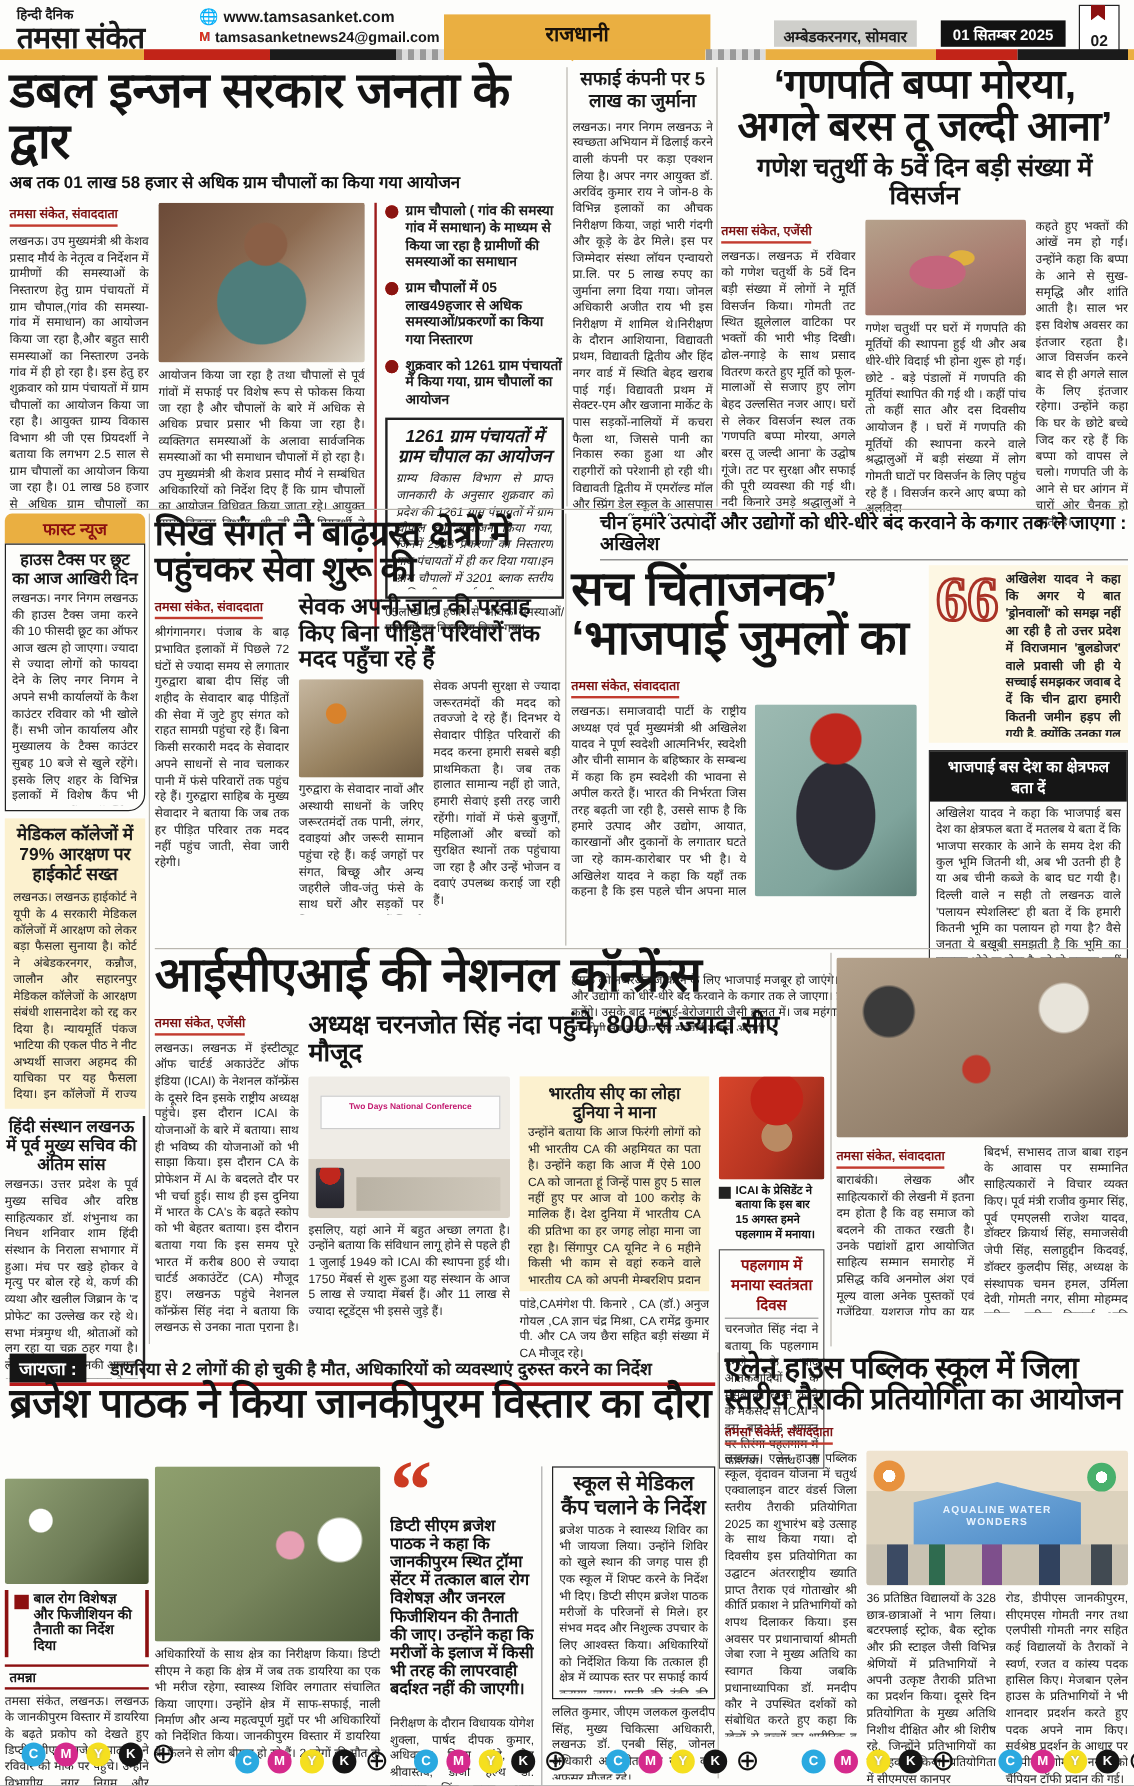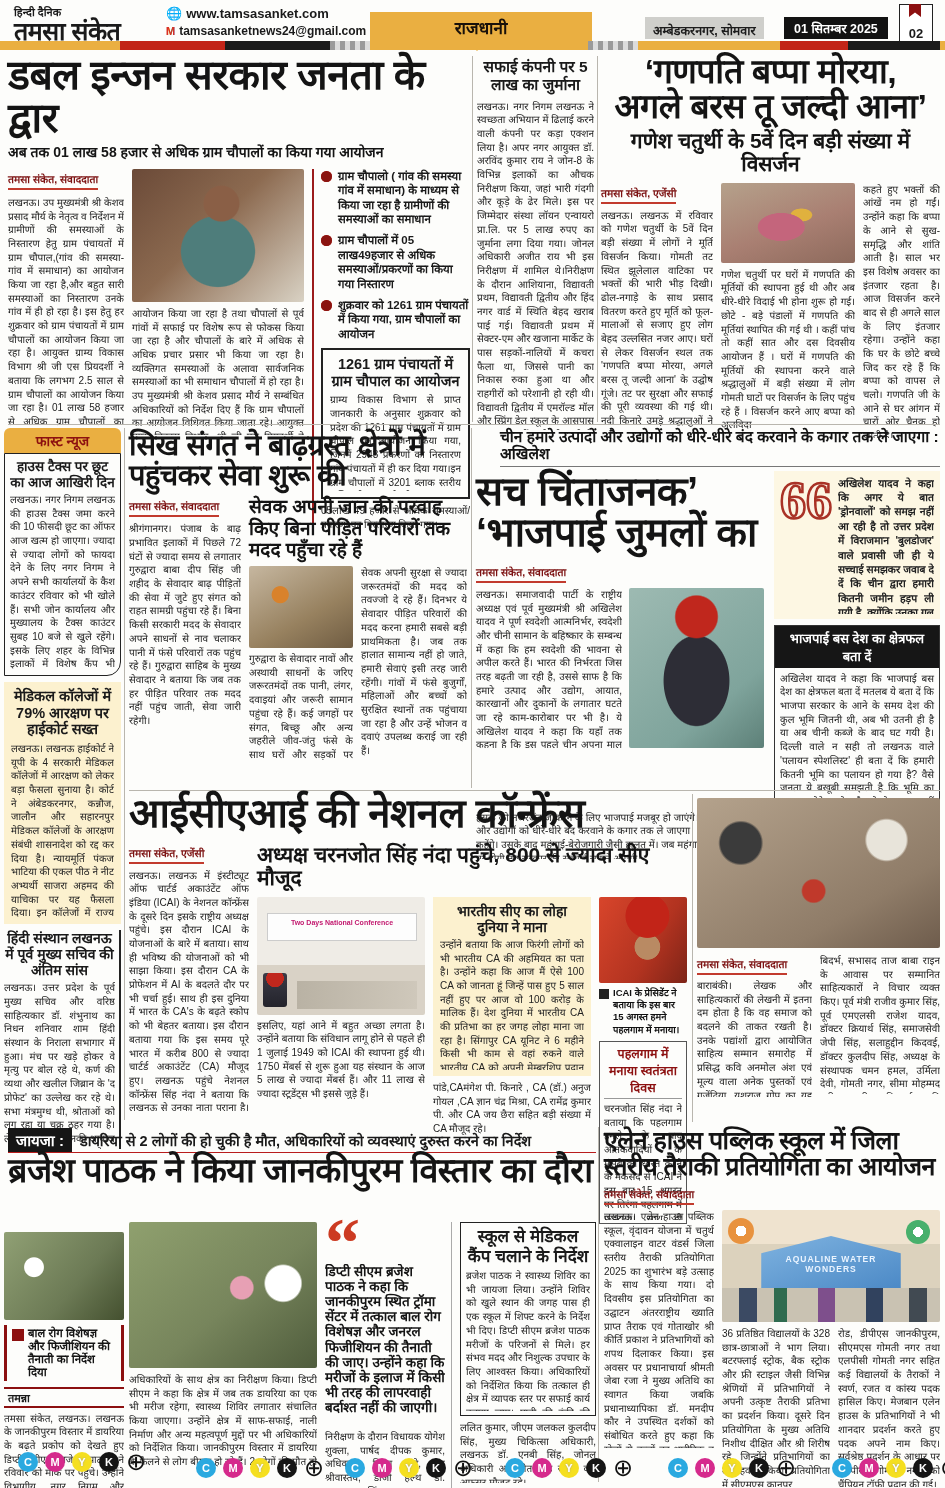--- a/index.html
+++ b/index.html
@@ -105,21 +105,21 @@
           <span>ग्राम चौपालो ( गांव की समस्या गांव में समाधान) के माध्यम से किया जा रहा है ग्रामीणों की समस्याओं का समाधान</span>
         </div>
         <div class="bullet-item">
           <span class="bullet-dot"></span>
           <span>ग्राम चौपालों में 05 लाख49हजार से अधिक समस्याओं/प्रकरणों का किया गया निस्तारण</span>
         </div>
         <div class="bullet-item">
           <span class="bullet-dot"></span>
           <span>शुक्रवार को 1261 ग्राम पंचायतों में किया गया, ग्राम चौपालों का आयोजन</span>
         </div>
-        <div class="boxed" style="margin-top:4px;">
+        <div class="boxed" style="margin-top:4px;font-style:italic;">
           <div class="boxtitle" style="font-size:14.5px;">1261 ग्राम पंचायतों में ग्राम चौपाल का आयोजन</div>
           <div class="body" style="margin-top:4px;height:98px;">ग्राम्य विकास विभाग से प्राप्त जानकारी के अनुसार शुक्रवार को प्रदेश की 1261 ग्राम पंचायतों में ग्राम चौपाल का आयोजन किया गया, जिनमें 2943 प्रकरणों का निस्तारण गांव पंचायतों में ही कर दिया गया।इन ग्राम चौपालों में 3201 ब्लाक स्तरीय अधिकारी व कर्मचारी तथा 5495 ग्राम स्तरीय कर्मचारी मौजूद रहे और इन चौपालों में 60 हजार से अधिक ग्रामीणों ने सहभागिता की।</div>
         </div>
         <div class="body" style="margin-top:5px;height:26px;">05लाख 49 हजार से अधिक समस्याओं/प्रकरणों का निस्तारण किया गया।</div>
       </div>
     </div>
   </div>
 
   <div class="vsep" style="left:472px;top:56px;height:366px;"></div>
   <div class="vsep" style="left:597px;top:56px;height:366px;"></div>
@@ -284,21 +284,21 @@
       <div style="width:115px;flex:0 0 115px;">
         <span class="byline">तमसा संकेत, संवाददाता</span>
         <div class="body" style="margin-top:4px;height:118px;">बाराबंकी। लेखक और साहित्यकारों की लेखनी में इतना दम होता है कि वह समाज को बदलने की ताकत रखती है। उनके पद्यांशों द्वारा आयोजित साहित्य सम्मान समारोह में प्रसिद्ध कवि अनमोल अंश एवं मूल्य वाला अनेक पुस्तकों एवं गजेंद्रिया, यशराज गोप का यह रचना संसार। जिसमें जीवन-मूल्य देखने को मिलते हैं। पुस्तक में हर क्षेत्र से जुड़े साहित्यकारों का उल्लेख करने वाले बड़े प्रसिद्ध हुए हैं।</div>
       </div>
       <div style="flex:1;">
         <div class="body" style="height:140px;">बिदर्भ, सभासद ताज बाबा राइन के आवास पर सम्मानित साहित्यकारों ने विचार व्यक्त किए। पूर्व मंत्री राजीव कुमार सिंह, पूर्व एमएलसी राजेश यादव, डॉक्टर क्रियार्थ सिंह, समाजसेवी जेपी सिंह, सलाहुद्दीन किदवई, डॉक्टर कुलदीप सिंह, अध्यक्ष के संस्थापक चमन हमल, उर्मिला देवी, गोमती नगर, सीमा मोहम्मद हारिस, तारिक किदवई आदि मौजूद रहे।</div>
       </div>
     </div>
   </div>
 
-  <div class="abs" style="left:8px;top:1127px;width:588px;height:25px;display:flex;align-items:center;gap:8px;border-bottom:1px solid #b91c1c;">
+  <div class="abs" style="left:8px;top:1127px;width:588px;height:25px;display:flex;align-items:center;gap:20px;border-bottom:3px solid #b91c1c;">
     <span style="background:#161616;color:#fff;font-weight:800;font-size:15px;padding:2px 8px;">जायजा :</span>
     <span style="font-weight:800;font-size:14.5px;">डायरिया से 2 लोगों की हो चुकी है मौत, अधिकारियों को व्यवस्थाएं दुरुस्त करने का निर्देश</span>
   </div>
   <div class="vsep" style="left:598px;top:1127px;height:355px;"></div>
 
   <div class="abs" style="left:8px;top:1153px;width:588px;height:66px;">
     <div class="hl" style="font-size:34px;">ब्रजेश पाठक ने किया जानकीपुरम विस्तार का दौरा</div>
   </div>
   <div class="abs" style="left:129px;top:1222px;width:467px;height:260px;">
     <div style="display:flex;gap:8px;">

